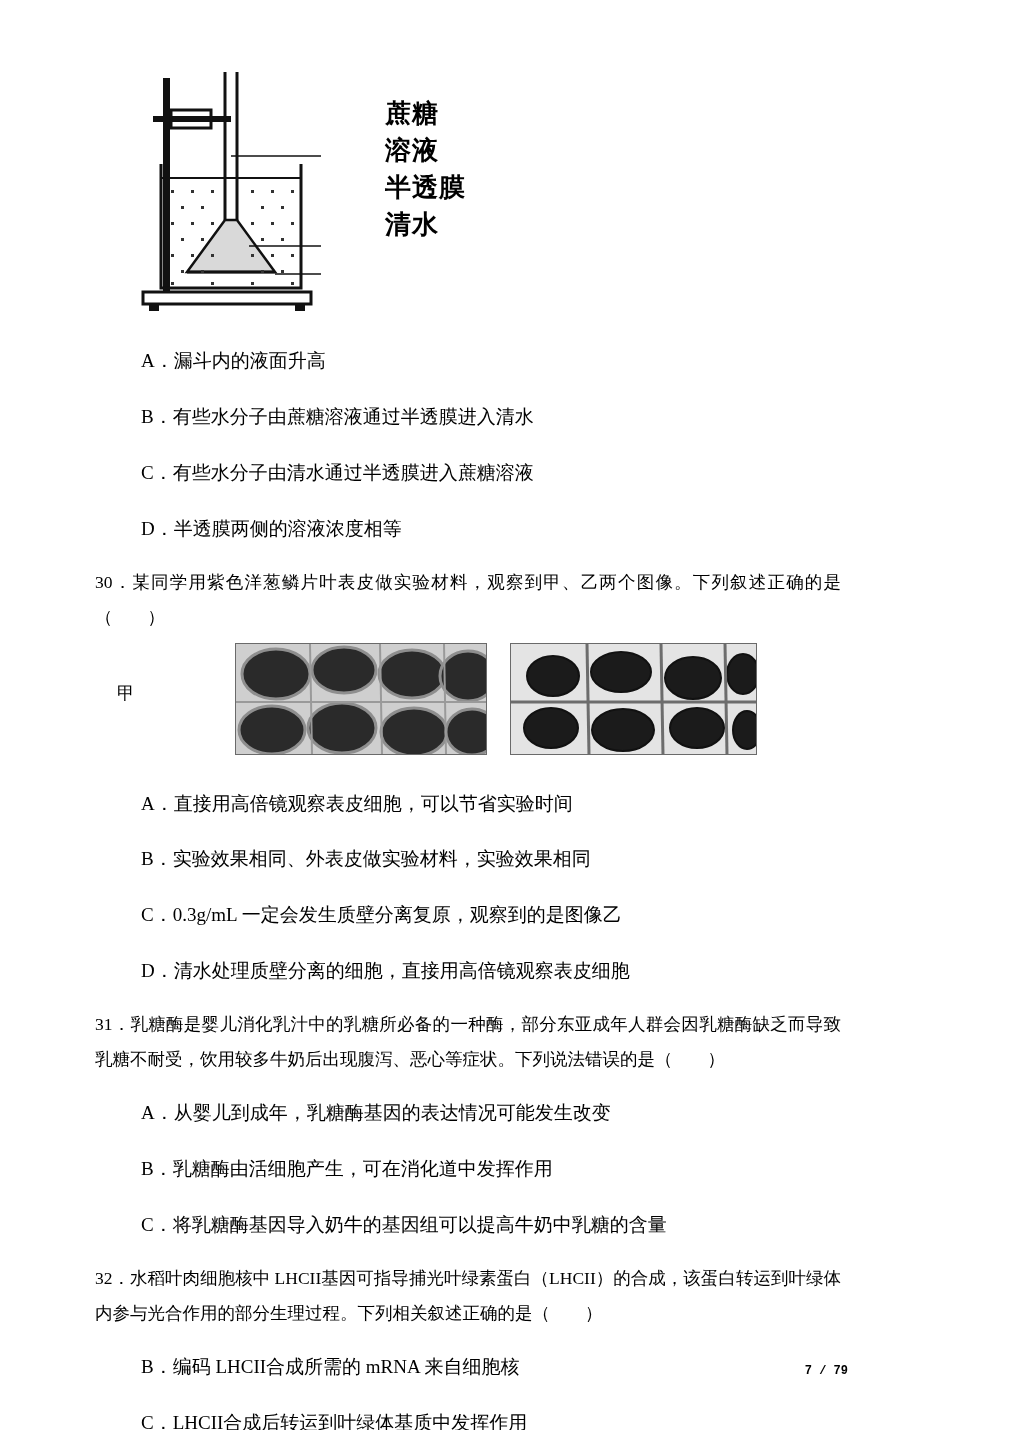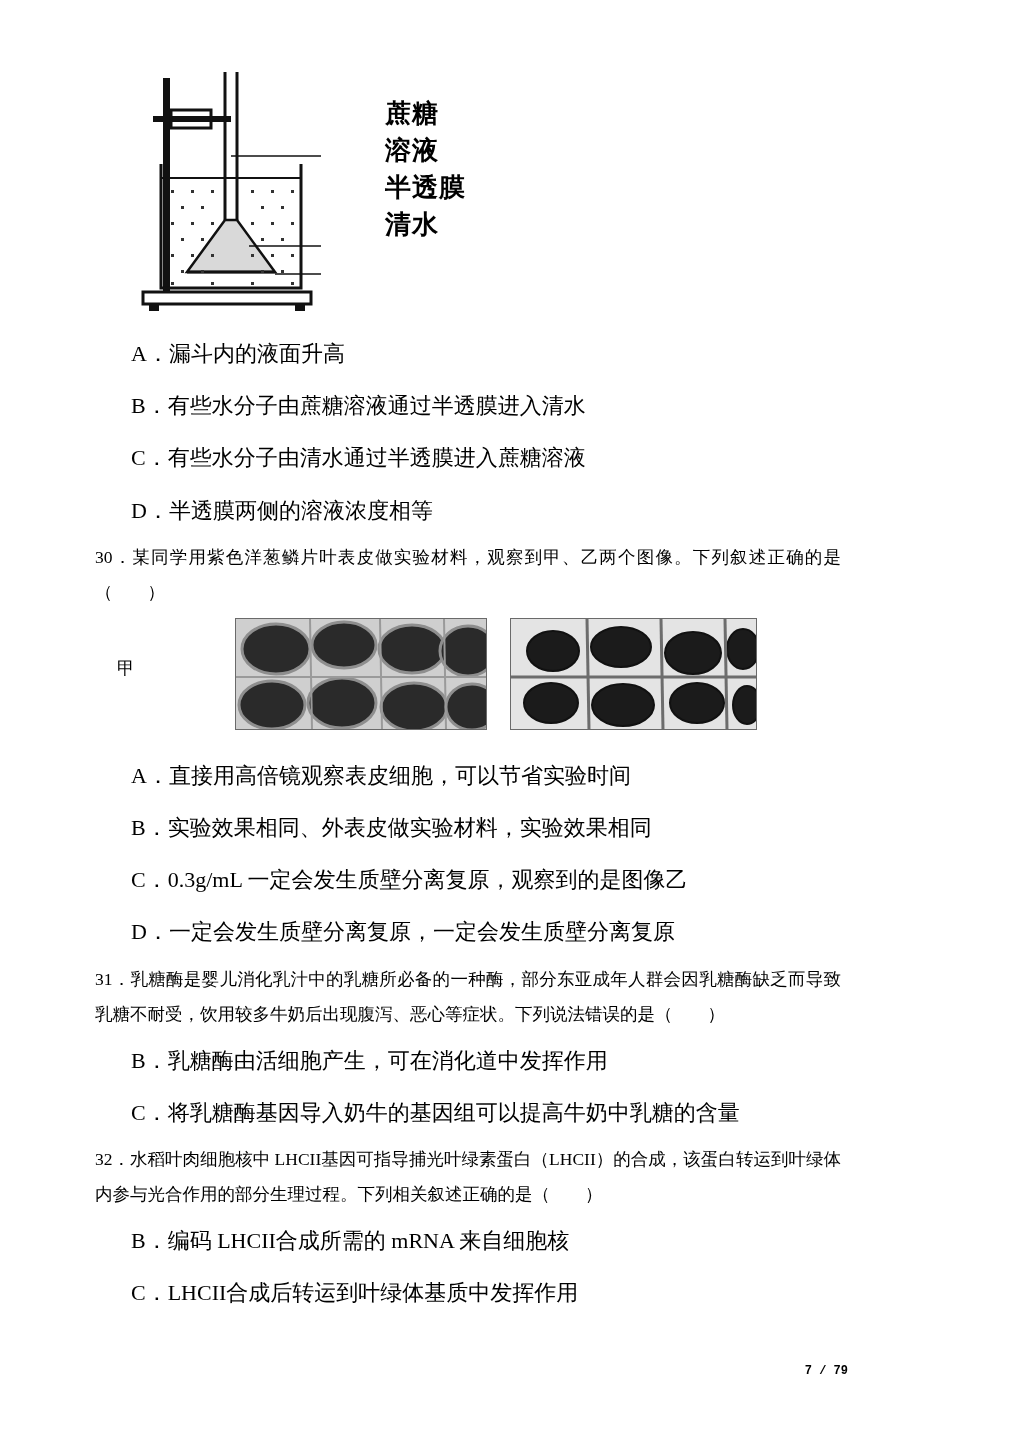--- a/index.html
+++ b/index.html
@@ -22,23 +22,23 @@
     padding: 60px 95px 40px 95px;
   }
   .q-stem {
     font-size: 17.5px;
     line-height: 2.0;
     text-align: justify;
     margin: 0 0 2px 0;
     text-indent: 0;
   }
   .opt {
-    font-size: 22px;
+    font-size: 19px;
     line-height: 2.1;
-    margin: 6px;
+    margin: 16px;
     padding-left: 30px;
   }
   .block {
     margin-bottom: 6px;
   }
   
   .fig1 {
     position: relative;
     height: 265px;
     margin: 0 0 4px 0;
@@ -227,27 +227,28 @@
             <line x1="150" y1="0" x2="152" y2="110"></line>
             <line x1="214" y1="0" x2="216" y2="110"></line>
           </g>
         </svg>
       </div>
     </div>
 
     <p class="opt">A．直接用高倍镜观察表皮细胞，可以节省实验时间</p>
     <p class="opt">B．实验效果相同、外表皮做实验材料，实验效果相同</p>
     <p class="opt">C．0.3g/mL 一定会发生质壁分离复原，观察到的是图像乙</p>
-    <p class="opt">D．一定会发生质壁分离复原，一定会发生质壁分离复原</p>
+    <p class="opt">D．清水处理质壁分离的细胞，直接用高倍镜观察表皮细胞</p>
   </div>
 
   <div class="block">
     <p class="q-stem">
       <span>31．</span><span>乳糖酶是婴儿消化乳汁中的乳糖所必备的一种酶，部分东亚成年人群会因乳糖酶缺乏而导致乳糖不耐受，饮用较多牛奶后出现腹泻、恶心等症状。下列说法错误的是（　　）</span>
     </p>
+    <p class="opt">A．从婴儿到成年，乳糖酶基因的表达情况可能发生改变</p>
     <p class="opt">B．乳糖酶由活细胞产生，可在消化道中发挥作用</p>
     <p class="opt">C．将乳糖酶基因导入奶牛的基因组可以提高牛奶中乳糖的含量</p>
   </div>
 
   <div class="block">
     <p class="q-stem">
       <span>32．</span><span>水稻叶肉细胞核中 LHCII基因可指导捕光叶绿素蛋白（LHCII）的合成，该蛋白转运到叶绿体内参与光合作用的部分生理过程。下列相关叙述正确的是（　　）</span>
     </p>
     <p class="opt">B．编码 LHCII合成所需的 mRNA 来自细胞核</p>
     <p class="opt">C．LHCII合成后转运到叶绿体基质中发挥作用</p>

